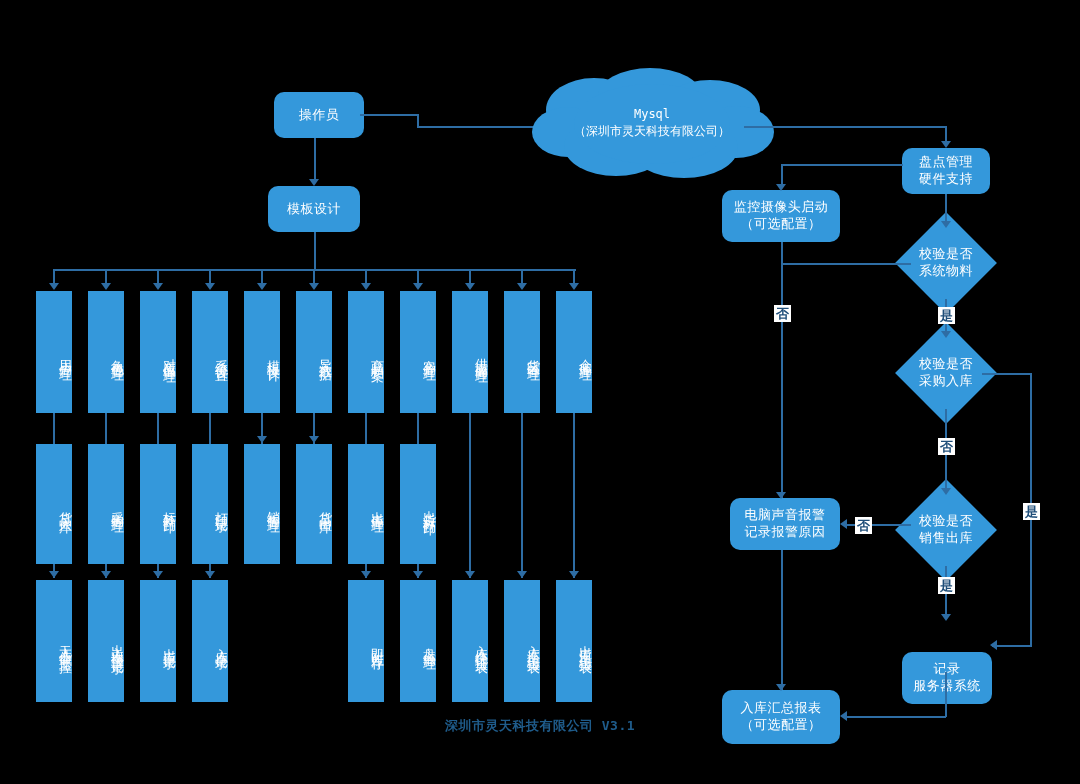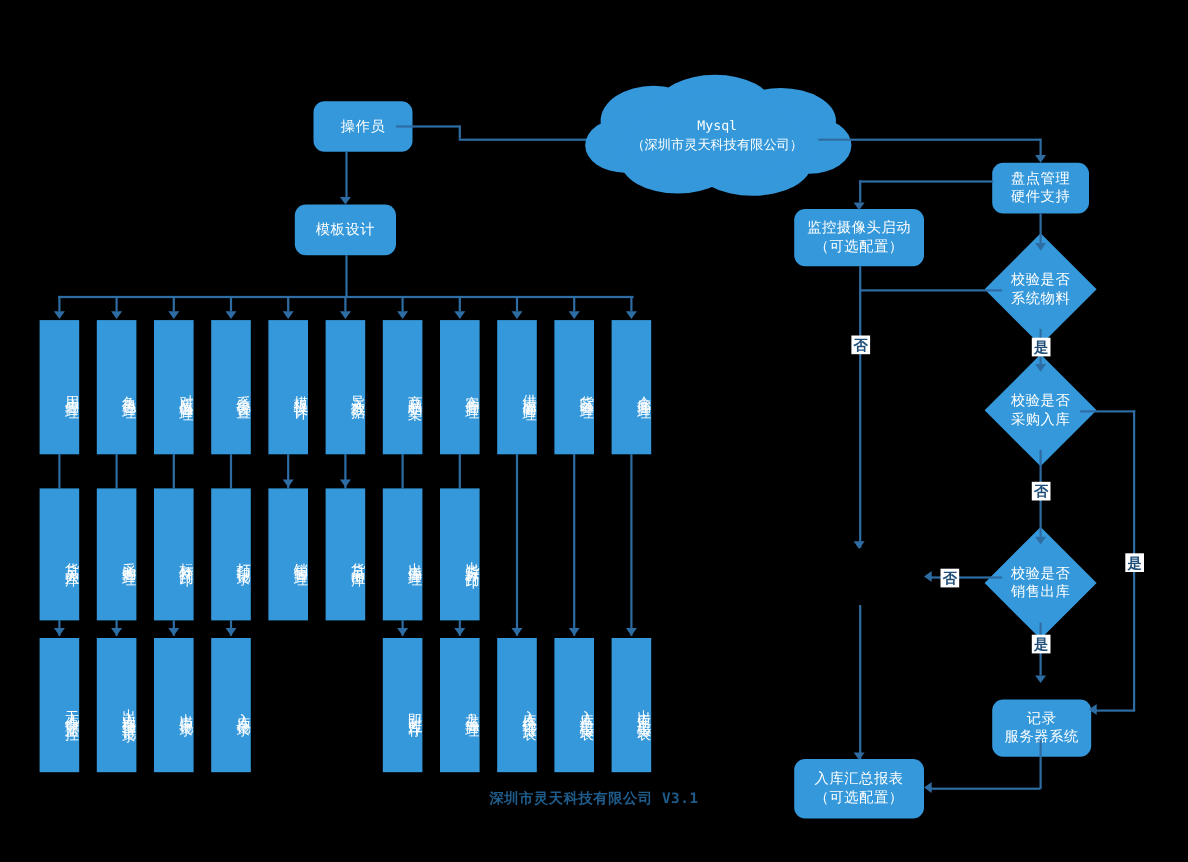--- a/index.html
+++ b/index.html
@@ -112,21 +112,21 @@
     letter-spacing: 0.5px;
     font-family: "DejaVu Sans Mono", "Liberation Mono", monospace;
   }
 </style>
 </head>
 <body>
 
 <div id="stage">
 
 
-  <div class="node rounded rnode" style="left:285px;top:92px;width:90px;height:46px;">操作员</div>
+  <div class="node rounded rnode" style="left:274px;top:92px;width:90px;height:46px;">操作员</div>
   <div class="node rounded rnode" style="left:268px;top:186px;width:92px;height:46px;">模板设计</div>
 
   <div class="ln lnv" style="left:314px;top:138px;height:41px;"></div>
   <div class="arrow arrow-down" style="left:309px;top:179px;"></div>
 
   <div class="ln lnh" style="left:360px;top:114px;width:58px;"></div>
   <div class="ln lnv" style="left:417px;top:114px;height:12px;"></div>
   <div class="ln lnh" style="left:417px;top:126px;width:126px;"></div>
   <div class="arrow arrow-right" style="left:540px;top:121px;"></div>
 
@@ -168,22 +168,24 @@
     <div class="dtext" style="width:108px;left:-18px;">校验是否
 采购入库</div>
   </div>
 
   <div class="diamond" style="left:910px;top:494px;width:72px;height:72px;">
     <div class="dshape"></div>
     <div class="dtext" style="width:108px;left:-18px;">校验是否
 销售出库</div>
   </div>
 
-
-  <div class="node rounded rnode" style="left:902px;top:636px;width:90px;height:52px;">记录
+  <div class="node rounded rnode" style="left:730px;top:498px;width:110px;height:52px;">电脑声音报警
+记录报警原因</div>
+
+  <div class="node rounded rnode" style="left:902px;top:652px;width:90px;height:52px;">记录
 服务器系统</div>
 
   <div class="node rounded rnode" style="left:722px;top:690px;width:118px;height:54px;">入库汇总报表
 （可选配置）</div>
 
   <div class="ln lnh" style="left:781px;top:164px;width:122px;"></div>
   <div class="ln lnv" style="left:781px;top:164px;height:20px;"></div>
   <div class="arrow arrow-down" style="left:776px;top:184px;"></div>
 
   <div class="ln lnv" style="left:945px;top:194px;height:27px;"></div>

